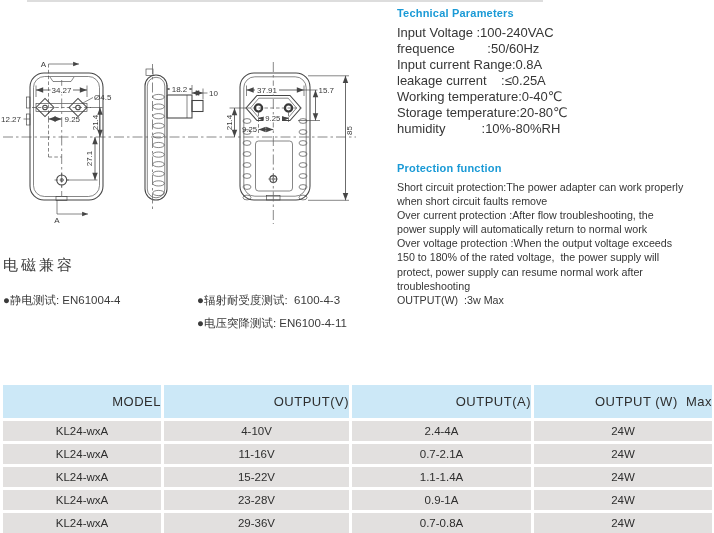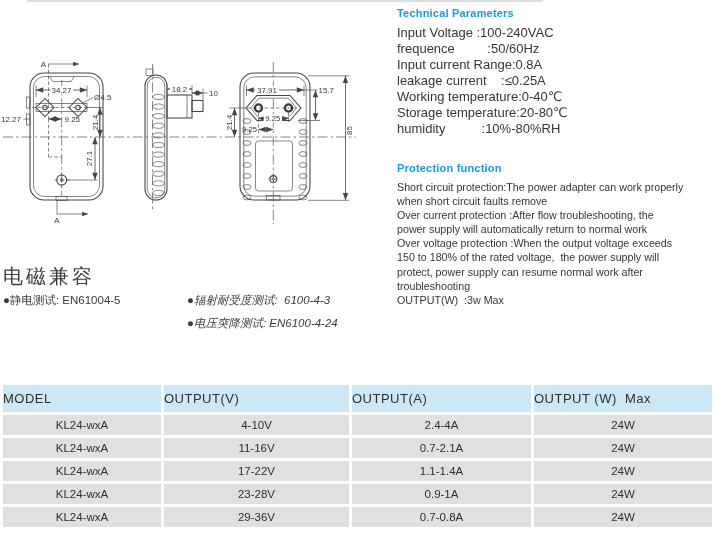--- a/index.html
+++ b/index.html
@@ -11,34 +11,34 @@
   .top-rule{position:absolute;left:27px;top:0;width:516px;height:2px;background:#dddddd;}
 
   
   #tech-params{position:absolute;left:397px;top:7px;width:318px;}
   #protection{position:absolute;left:397px;top:162px;width:322px;}
   .sec-title{font-size:11px;font-weight:bold;color:#1a9ad6;margin:0 0 6px 0;letter-spacing:.2px;}
   .params-body{font-size:13px;line-height:16px;white-space:pre-wrap;color:#363636;}
   .prot-body{font-size:10.7px;line-height:14.1px;white-space:pre-wrap;color:#363636;}
 
   
-  #emc-title{position:absolute;left:3px;top:263px;font-size:20px;color:#3b3b3b;letter-spacing:3px;}
+  #emc-title{position:absolute;left:3px;top:256px;font-size:15px;color:#3b3b3b;letter-spacing:3px;}
   .emc-col{position:absolute;top:289px;font-size:11.5px;color:#3b3b3b;}
   #emc-left{left:3px;}
-  #emc-right{left:187px;font-style:italic;}
+  #emc-right{left:197px;}
   .emc-item{line-height:22.6px;white-space:pre;}
 
   
   #output-table{
     position:absolute;left:0;top:382px;width:714px;
     border-collapse:separate;border-spacing:3px;table-layout:fixed;
   }
   #output-table th{
-    background:#cce8f7;height:27px;font-size:13px;font-weight:normal;
-    color:#2e2e2e;text-align:left;white-space:pre;letter-spacing:.5px;padding:0;
+    background:#cce8f7;height:33px;font-size:13px;font-weight:normal;
+    color:#2e2e2e;text-align:right;white-space:pre;letter-spacing:.5px;padding:0;
   }
   #output-table td{
     background:#e2e0df;height:20px;font-size:11.5px;color:#2e2e2e;
     text-align:center;white-space:pre;padding:0;
   }
 
   
   #drawing{position:absolute;left:0;top:55px;width:400px;height:175px;}
   .o{stroke:#454545;fill:none;stroke-width:1.05;}
   .t{stroke-width:.65;}
@@ -229,25 +229,25 @@
 power supply will automatically return to normal work
 Over voltage protection :When the output voltage exceeds
 150 to 180% of the rated voltage,  the power supply will
 protect, power supply can resume normal work after
 troubleshooting
 OUTPUT(W)  :3w Max</div>
 </section>
 
 <div id="emc-title">电磁兼容</div>
 <div id="emc-left" class="emc-col">
-  <div class="emc-item">●静电测试: EN61004-5</div>
+  <div class="emc-item">●静电测试: EN61004-4</div>
 </div>
 <div id="emc-right" class="emc-col">
   <div class="emc-item">●辐射耐受度测试:  6100-4-3</div>
-  <div class="emc-item">●电压突降测试: EN6100-4-24</div>
+  <div class="emc-item">●电压突降测试: EN6100-4-11</div>
 </div>
 
 <table id="output-table">
   <colgroup>
     <col style="width:158px">
       <col style="width:185px">
       <col style="width:179px">
       <col style="width:178px">
   </colgroup>
   <thead>
@@ -266,21 +266,21 @@
       <td>24W</td>
     </tr>
     <tr>
       <td>KL24-wxA</td>
       <td>11-16V</td>
       <td>0.7-2.1A</td>
       <td>24W</td>
     </tr>
     <tr>
       <td>KL24-wxA</td>
-      <td>17-22V</td>
+      <td>15-22V</td>
       <td>1.1-1.4A</td>
       <td>24W</td>
     </tr>
     <tr>
       <td>KL24-wxA</td>
       <td>23-28V</td>
       <td>0.9-1A</td>
       <td>24W</td>
     </tr>
     <tr>

